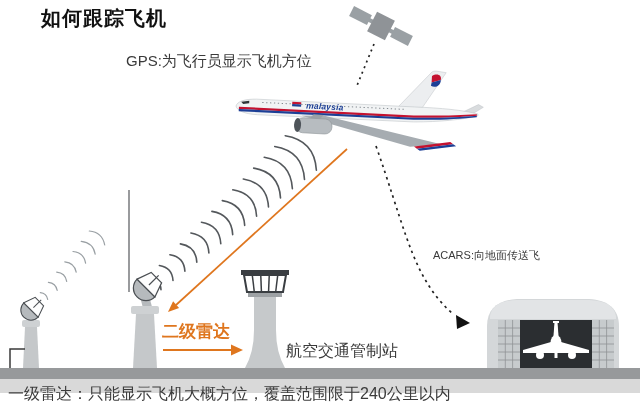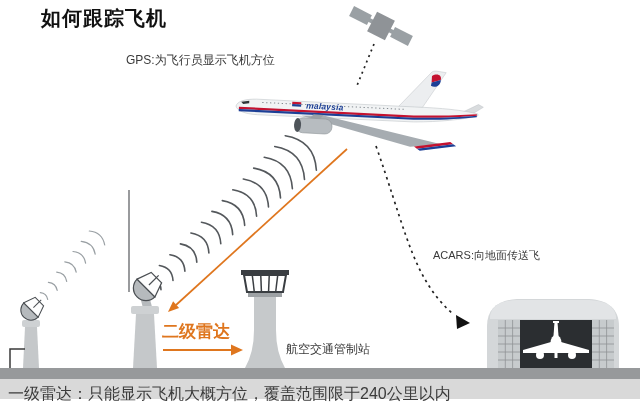--- a/index.html
+++ b/index.html
@@ -3,28 +3,28 @@
 <meta charset="utf-8">
 <style>
   html,body{margin:0;padding:0;background:#fff;}
   .stage{
     position:relative;width:640px;height:410px;background:#fff;overflow:hidden;
     font-family:"Liberation Sans","DejaVu Sans",sans-serif;
   }
   .stage svg{position:absolute;left:0;top:0;}
   .lbl{position:absolute;color:#3a3a3a;white-space:nowrap;}
   .title{left:8px;top:5px;font-size:20px;font-weight:bold;color:#111;letter-spacing:1px;margin-left:33px;}
-  .gps{left:126px;top:52px;font-size:12px;}
+  .gps{left:126px;top:52px;font-size:15px;}
   .sec-radar{left:75px;top:146px;font-size:15px;line-height:26px;color:#222;}
   .flight-data{left:162px;top:320px;font-size:17px;font-weight:bold;color:#df761e;}
-  .atc{left:286px;top:341px;font-size:12px;font-family:Liberation Mono, monospace;}
+  .atc{left:286px;top:341px;font-size:16px;font-family:Liberation Mono, monospace;}
   .acars{left:433px;top:245px;font-size:11px;line-height:20px;}
   .ground{position:absolute;left:0;top:368px;width:640px;height:11px;background:#97999b;}
   .caption{
-    position:absolute;left:0;top:379px;width:640px;height:20px;background:#d9d9d9;
+    position:absolute;left:0;top:379px;width:640px;height:14px;background:#d9d9d9;
   }
   .caption .txt{position:absolute;left:8px;top:5px;font-size:16px;color:#3b3b3b;}
 </style>
 </head>
 <body>
 
 <div class="stage">
 
   <svg width="640" height="410" viewBox="0 0 640 410">
     <defs>

